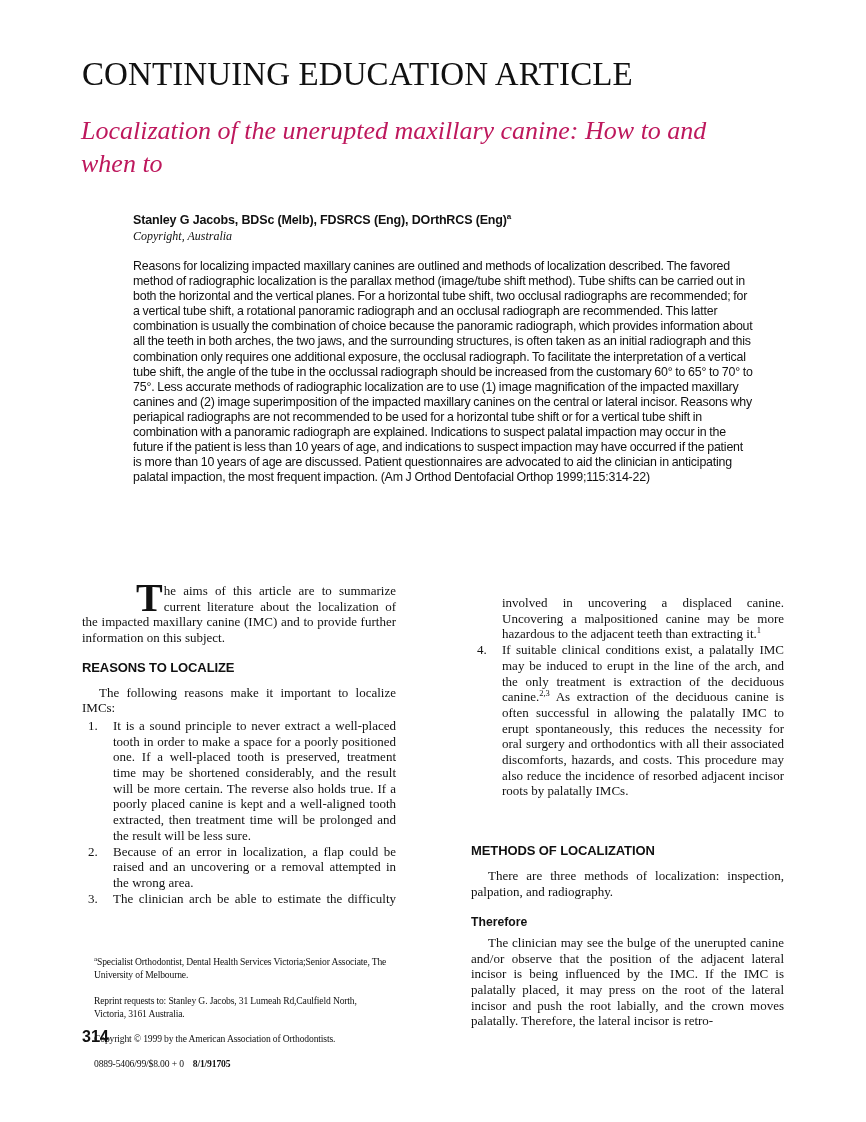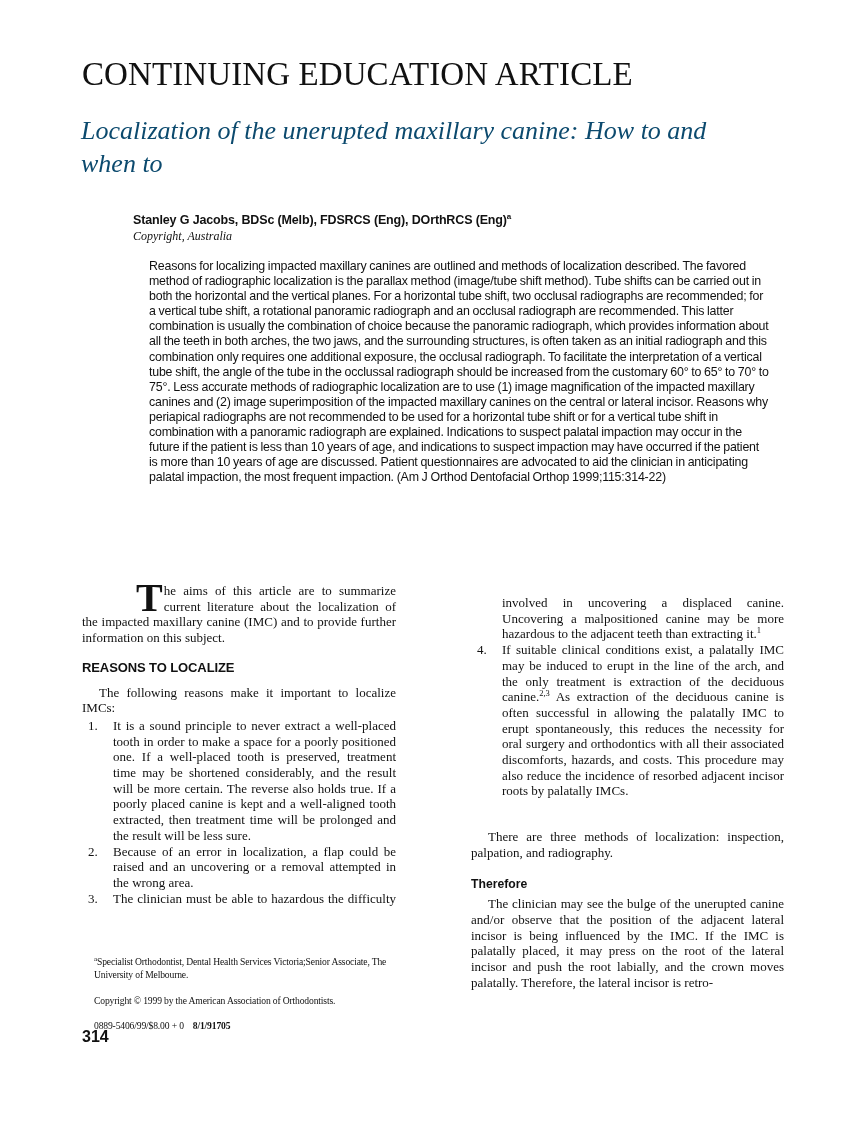--- a/index.html
+++ b/index.html
@@ -7,34 +7,34 @@
       width: 866px; height: 1122px; position: relative; overflow: hidden;
       color: #111; font-family: "Liberation Serif", serif;
     }
     .abs { position: absolute; }
     .section-label {
       left: 82px; top: 56px; font-size: 33px; letter-spacing: 0.1px;
       font-family: "Liberation Serif", serif; color: #111; white-space: nowrap;
     }
     .title {
       left: 81px; top: 114px; width: 660px; font-size: 26px; line-height: 33px;
-      font-style: italic; font-family: "Liberation Serif", serif; color: #0c4a6e;
+      font-style: italic; font-family: "Liberation Serif", serif; color: #be185d;
     }
     .authors {
       left: 133px; top: 212px; font-size: 12.5px; font-weight: bold;
       font-family: "Liberation Sans", sans-serif; white-space: nowrap; letter-spacing: -0.15px;
     }
     .authors sup { font-size: 8px; }
     .affil {
       left: 133px; top: 229px; font-size: 12px; font-style: italic;
       font-family: "Liberation Serif", serif;
     }
     .abstract {
       left: 133px; top: 259px; width: 620px; font-size: 12.4px; line-height: 15.1px;
-      font-family: "Liberation Sans", sans-serif; letter-spacing: -0.2px; word-spacing: -0.4px; margin-left: 16px;
+      font-family: "Liberation Sans", sans-serif; letter-spacing: -0.2px; word-spacing: -0.4px;
     }
     .col {
       font-family: "Liberation Serif", serif; font-size: 13px; line-height: 15.7px;
       text-align: justify;
     }
     .col-left { left: 82px; top: 583px; width: 314px; }
     .col-right { left: 431px; top: 595px; width: 313px; margin-left: 40px; }
     .col p { margin: 0; }
     .indent { text-indent: 17px; }
     .dropcap {
@@ -84,34 +84,36 @@
 
 <div class="abs col col-left">
   <p class="lead"><span class="dropcap">T</span><span>he aims of this article are to summarize current literature about the localization of the impacted maxillary canine (IMC) and to provide further information on this subject.</span></p>
 
   <h2 class="head">REASONS TO LOCALIZE</h2>
   <p class="indent">The following reasons make it important to localize IMCs:</p>
 
   <ol class="list">
     <li><span class="num">1.</span><span>It is a sound principle to never extract a well-placed tooth in order to make a space for a poorly positioned one. If a well-placed tooth is preserved, treatment time may be shortened considerably, and the result will be more certain. The reverse also holds true. If a poorly placed canine is kept and a well-aligned tooth extracted, then treatment time will be prolonged and the result will be less sure.</span></li>
     <li><span class="num">2.</span><span>Because of an error in localization, a flap could be raised and an uncovering or a removal attempted in the wrong area.</span></li>
-    <li style="text-align:justify;text-align-last:justify;"><span class="num">3.</span><span>The clinician must be able to hazardous the difficulty</span></li>
+    <li style="text-align:justify;text-align-last:justify;"><span class="num">3.</span><span>The clinician arch be able to estimate the difficulty</span></li>
   </ol>
 </div>
 
 <div class="abs footnotes">
   <div><sup>a</sup><span>Specialist Orthodontist, Dental Health Services Victoria;Senior Associate, The University of Melbourne.</span></div>
+  <div>Reprint requests to: Stanley G. Jacobs, 31 Lumeah Rd,Caulfield North, Victoria, 3161 Australia.</div>
   <div>Copyright © 1999 by the American Association of Orthodontists.</div>
   <div><span>0889-5406/99/$8.00 + 0</span>&nbsp;&nbsp;&nbsp; <b>8/1/91705</b></div>
 </div>
 
 <div class="abs page-number">314</div>
 
 <div class="abs col col-right">
   <p class="cont"><span>involved in uncovering a displaced canine. Uncovering a malpositioned canine may be more hazardous to the adjacent teeth than extracting it.</span><sup class="ref">1</sup></p>
   <p class="li-right"><span class="num">4.</span><span>If suitable clinical conditions exist, a palatally IMC may be induced to erupt in the line of the arch, and the only treatment is extraction of the deciduous canine.</span><sup class="ref">2,3</sup><span> As extraction of the deciduous canine is often successful in allowing the palatally IMC to erupt spontaneously, this reduces the necessity for oral surgery and orthodontics with all their associated discomforts, hazards, and costs. This procedure may also reduce the incidence of resorbed adjacent incisor roots by palatally IMCs.</span></p>
 
   <div class="spacer-right"></div>
+  <h2 class="head">METHODS OF LOCALIZATION</h2>
   <p class="indent">There are three methods of localization: inspection, palpation, and radiography.</p>
 
   <h3 class="subhead">Therefore</h3>
   <p class="indent">The clinician may see the bulge of the unerupted canine and/or observe that the position of the adjacent lateral incisor is being influenced by the IMC. If the IMC is palatally placed, it may press on the root of the lateral incisor and push the root labially, and the crown moves palatally. Therefore, the lateral incisor is retro-</p>
 </div>
 
 </body></html>

